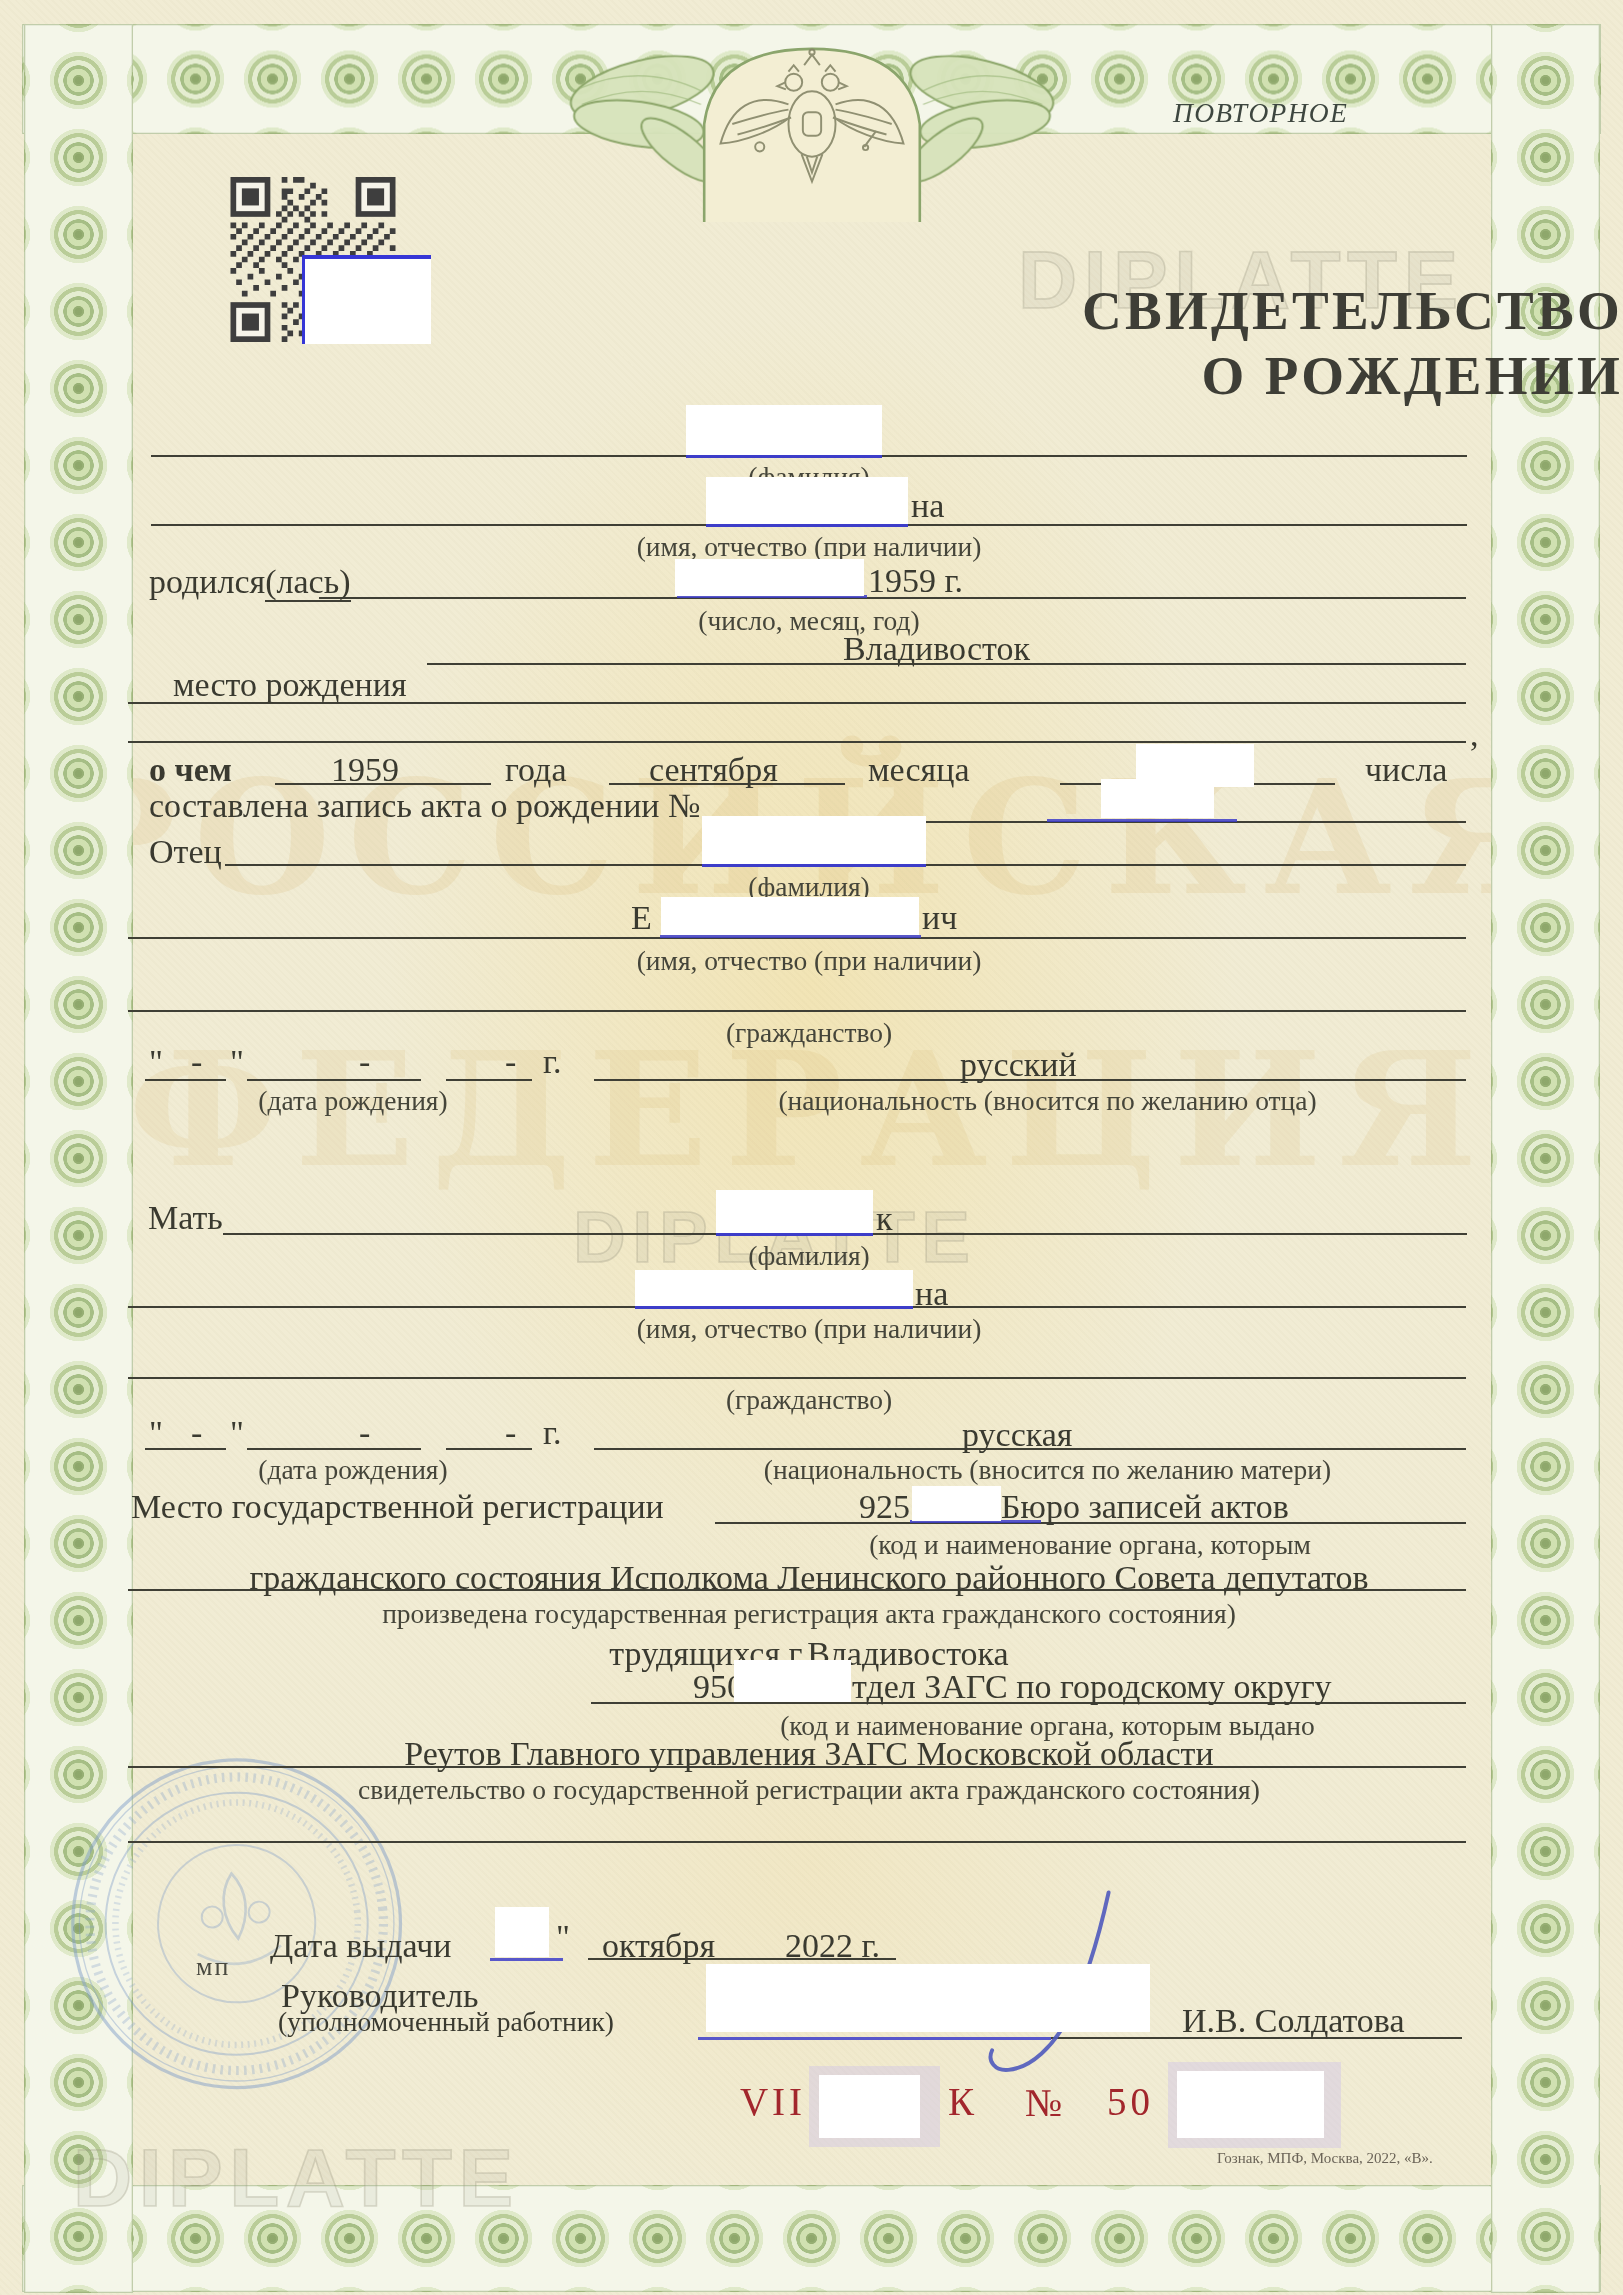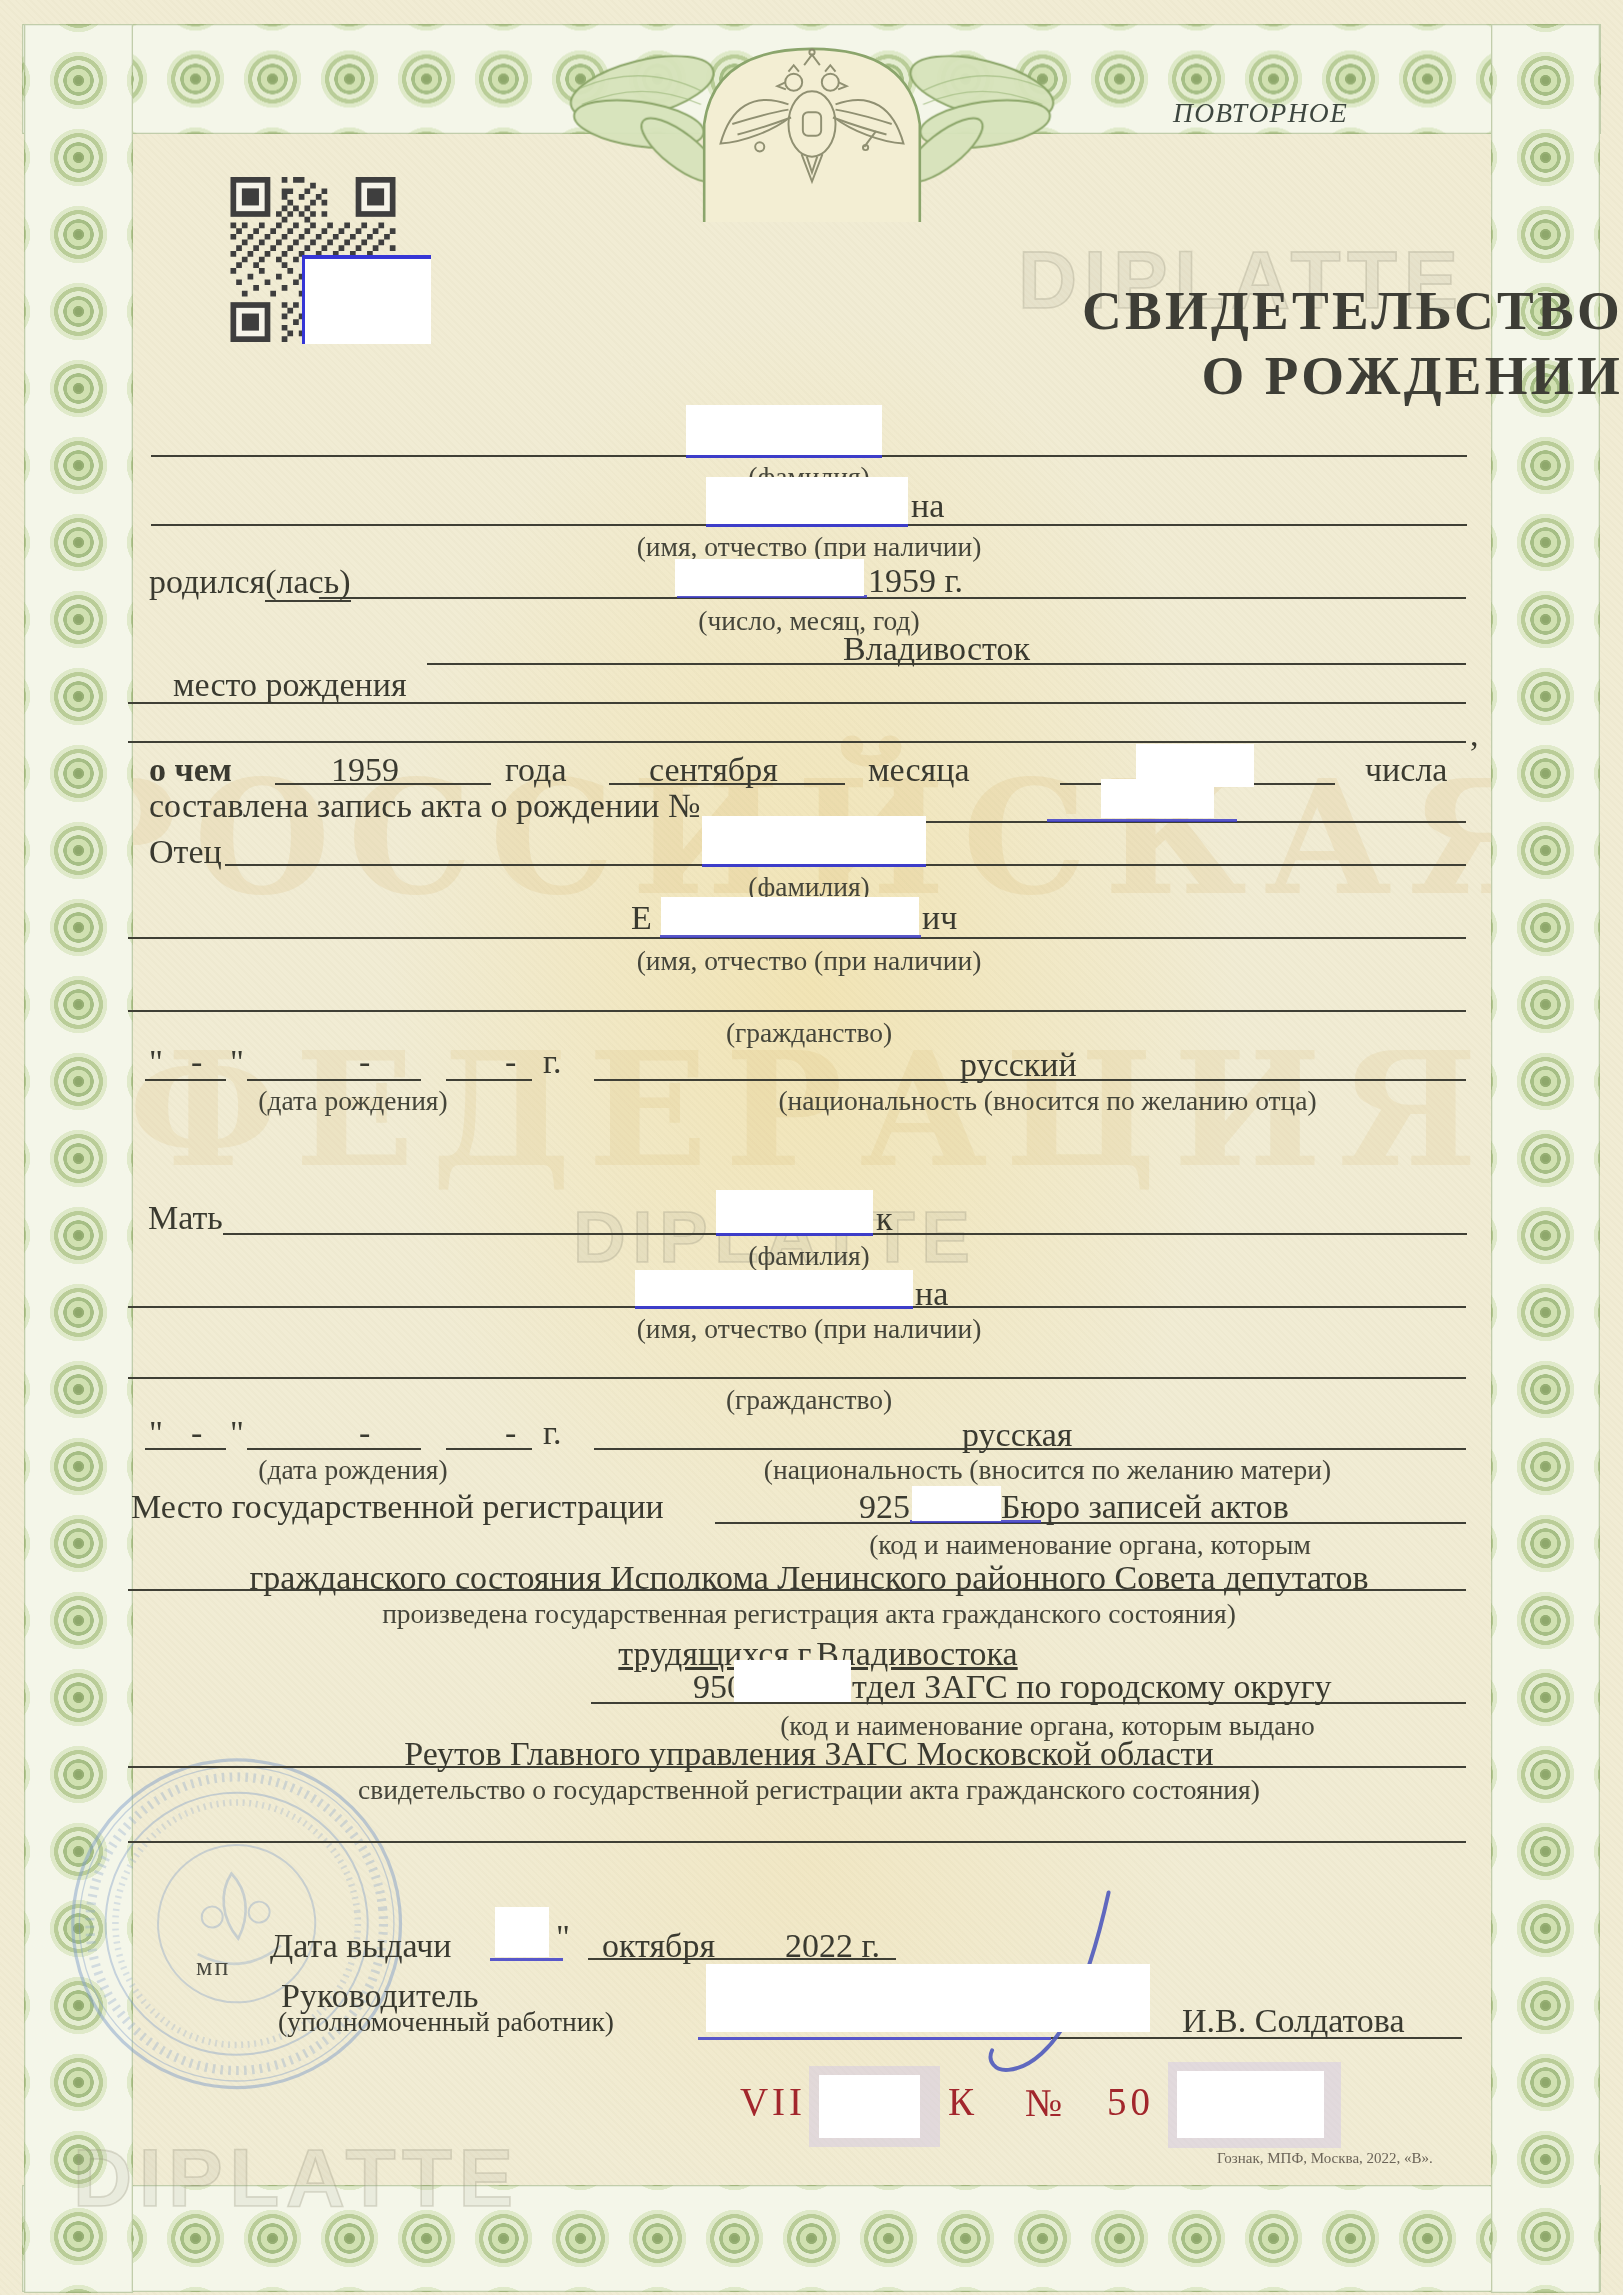--- a/index.html
+++ b/index.html
@@ -236,21 +236,21 @@
   <div class="t" style="left:131px;top:1488px;">Место государственной регистрации</div>
   <div class="t" style="left:859px;top:1488px;">925</div>
   <div class="rbox" style="left:912px;top:1486px;width:89px;height:35px;"></div>
   <div class="t" style="left:1001px;top:1488px;">Бюро записей актов</div>
   <div class="ul" style="left:715px;top:1522px;width:751px;"></div>
   <div class="ulb" style="left:910px;top:1520px;width:131px;"></div>
   <div class="lbl" style="left:812px;top:1529px;width:556px;">(код и наименование органа, которым</div>
   <div class="lbl" style="left:151px;top:1559px;width:1316px;font-size:34px;color:#3a3a30;">гражданского состояния Исполкома Ленинского районного Совета депутатов</div>
   <div class="ul" style="left:128px;top:1589px;width:1338px;"></div>
   <div class="lbl" style="left:151px;top:1598px;width:1316px;">произведена государственная регистрация акта гражданского состояния)</div>
-  <div class="lbl" style="left:160px;top:1635px;width:1316px;font-size:34px;color:#3a3a30;text-decoration:underline;">трудящихся г.Владивостока</div>
+  <div class="lbl" style="left:151px;top:1635px;width:1316px;font-size:34px;color:#3a3a30;">трудящихся г.Владивостока</div>
 
   <div class="t" style="left:693px;top:1668px;">950</div>
   <div class="rbox" style="left:734px;top:1660px;width:117px;height:42px;"></div>
   <div class="t" style="left:852px;top:1668px;">тдел ЗАГС по городскому округу</div>
   <div class="ul" style="left:591px;top:1702px;width:875px;"></div>
   <div class="lbl" style="left:681px;top:1710px;width:733px;">(код и наименование органа, которым выдано</div>
   <div class="lbl" style="left:151px;top:1735px;width:1316px;font-size:34px;color:#3a3a30;">Реутов Главного управления ЗАГС Московской области</div>
   <div class="ul" style="left:128px;top:1766px;width:1338px;"></div>
   <div class="lbl" style="left:151px;top:1774px;width:1316px;">свидетельство о государственной регистрации акта гражданского состояния)</div>
   <div class="ul" style="left:128px;top:1841px;width:1338px;"></div>

